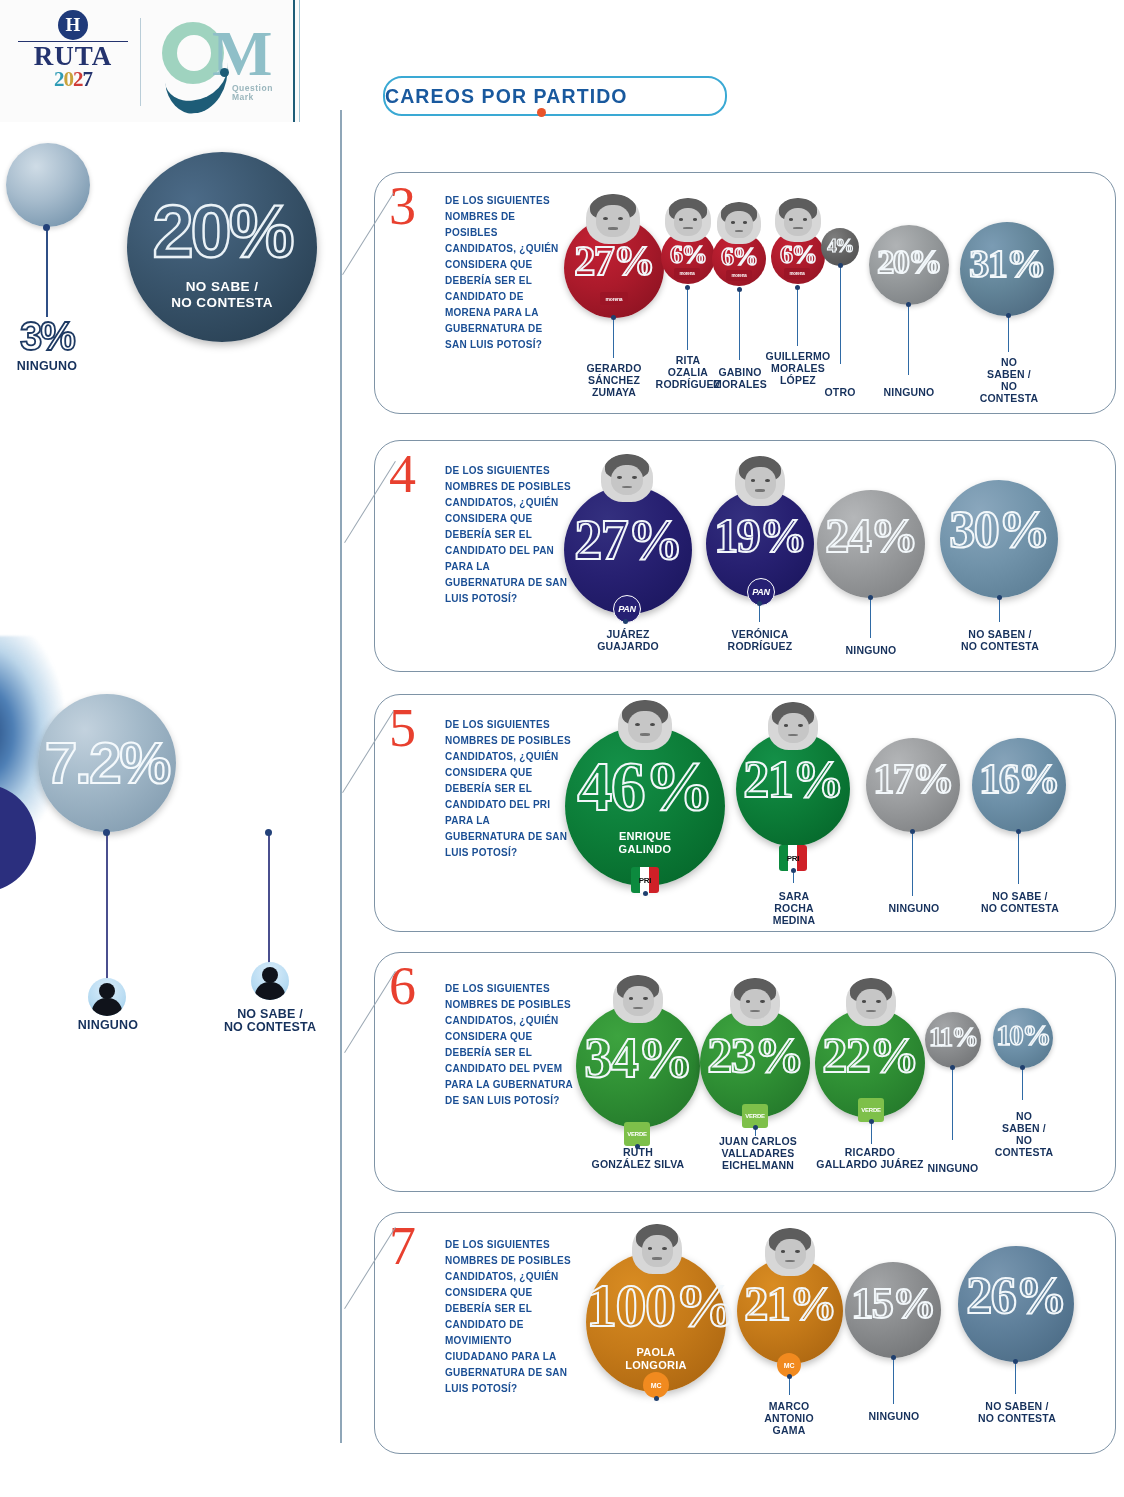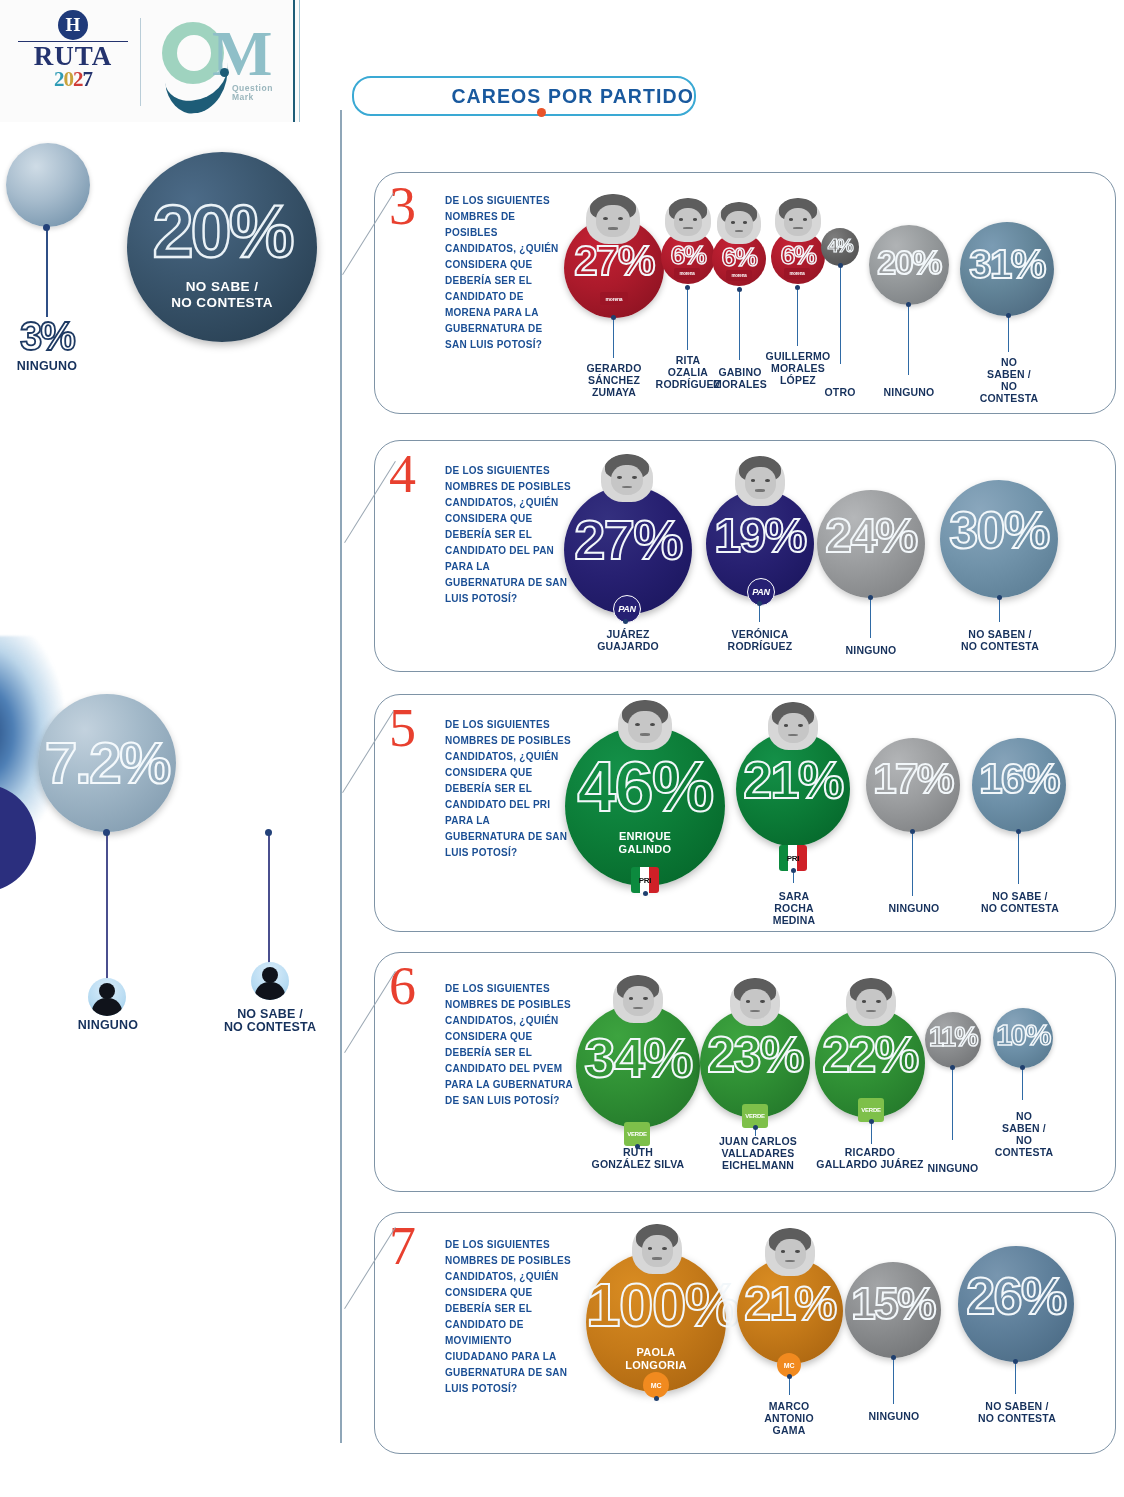--- a/index.html
+++ b/index.html
@@ -59,36 +59,36 @@
   .avatar{position:absolute;width:38px;height:38px;border-radius:50%;
      background:radial-gradient(circle at 50% 30%,#dceefb 0%,#b7dbf2 60%,#8cc3e6 100%);
      overflow:hidden;}
   .avatar::before{content:"";position:absolute;left:11px;top:5px;width:16px;height:16px;
      border-radius:50%;background:#10131b;}
   .avatar::after{content:"";position:absolute;left:4px;top:20px;width:30px;height:22px;
      border-radius:14px 14px 0 0;background:#10131b;}
 
   
   #divider{position:absolute;left:340px;top:110px;width:1.5px;height:1333px;background:#8fa6b8;}
-  #hdr-pill{position:absolute;left:352px;top:76px;width:340px;height:36px;border-radius:19px;
-     border:2px solid #3aa9d4;background:#fff;display:flex;align-items:center;justify-content:flex-end;}
+  #hdr-pill{position:absolute;left:383px;top:76px;width:340px;height:36px;border-radius:19px;
+     border:2px solid #3aa9d4;background:#fff;display:flex;align-items:center;justify-content:flex-start;}
   #hdr-pill span{color:#19599e;font-size:19.5px;font-weight:bold;letter-spacing:1.1px;}
   #hdr-dot{position:absolute;left:537px;top:108px;width:9px;height:9px;border-radius:50%;background:#e8542a;}
 
   .qcard{position:absolute;left:374px;border:1px solid #7e93a6;border-radius:26px;background:#fff;}
   .qnum{position:absolute;left:14px;top:6px;font-size:54px;font-weight:normal;color:#e8402f;
         font-family:"Liberation Serif", serif;line-height:54px;}
   .qslash{position:absolute;width:1.4px;height:96px;background:#9aa7b3;
         transform:rotate(32deg);transform-origin:top left;}
   .qtext{position:absolute;font-weight:bold;font-size:10px;line-height:16px;
         letter-spacing:.25px;color:#1b4f94;width:120px;}
 
   .bub{position:absolute;border-radius:50%;}
   .bub .val{position:absolute;left:0;right:0;text-align:center;
-     font-family:Liberation Sans, sans-serif;font-weight:bold;
+     font-family:Liberation Serif, serif;font-weight:bold;
      color:transparent;-webkit-text-stroke-width:2px;-webkit-text-stroke-color:#f2f7fa;
      letter-spacing:-1.5px;}
   .bub .inname{position:absolute;left:0;right:0;text-align:center;color:#fff;
      font-weight:bold;font-size:11px;line-height:12.5px;letter-spacing:.3px;}
   .head{position:absolute;border-radius:48% 48% 42% 42%;overflow:hidden;
      background:#d7d7d7;filter:grayscale(100%);}
   .head .hair{position:absolute;left:8%;top:0;width:84%;height:52%;border-radius:50% 50% 38% 38%;background:#5d5d5d;}
   .head .face{position:absolute;left:19%;top:22%;width:62%;height:64%;border-radius:46%;background:#c9c5c2;}
   .head .eyeL,.head .eyeR{position:absolute;top:46%;width:9%;height:6%;border-radius:50%;background:#4a4a4a;}
   .head .eyeL{left:31%;} .head .eyeR{left:60%;}

